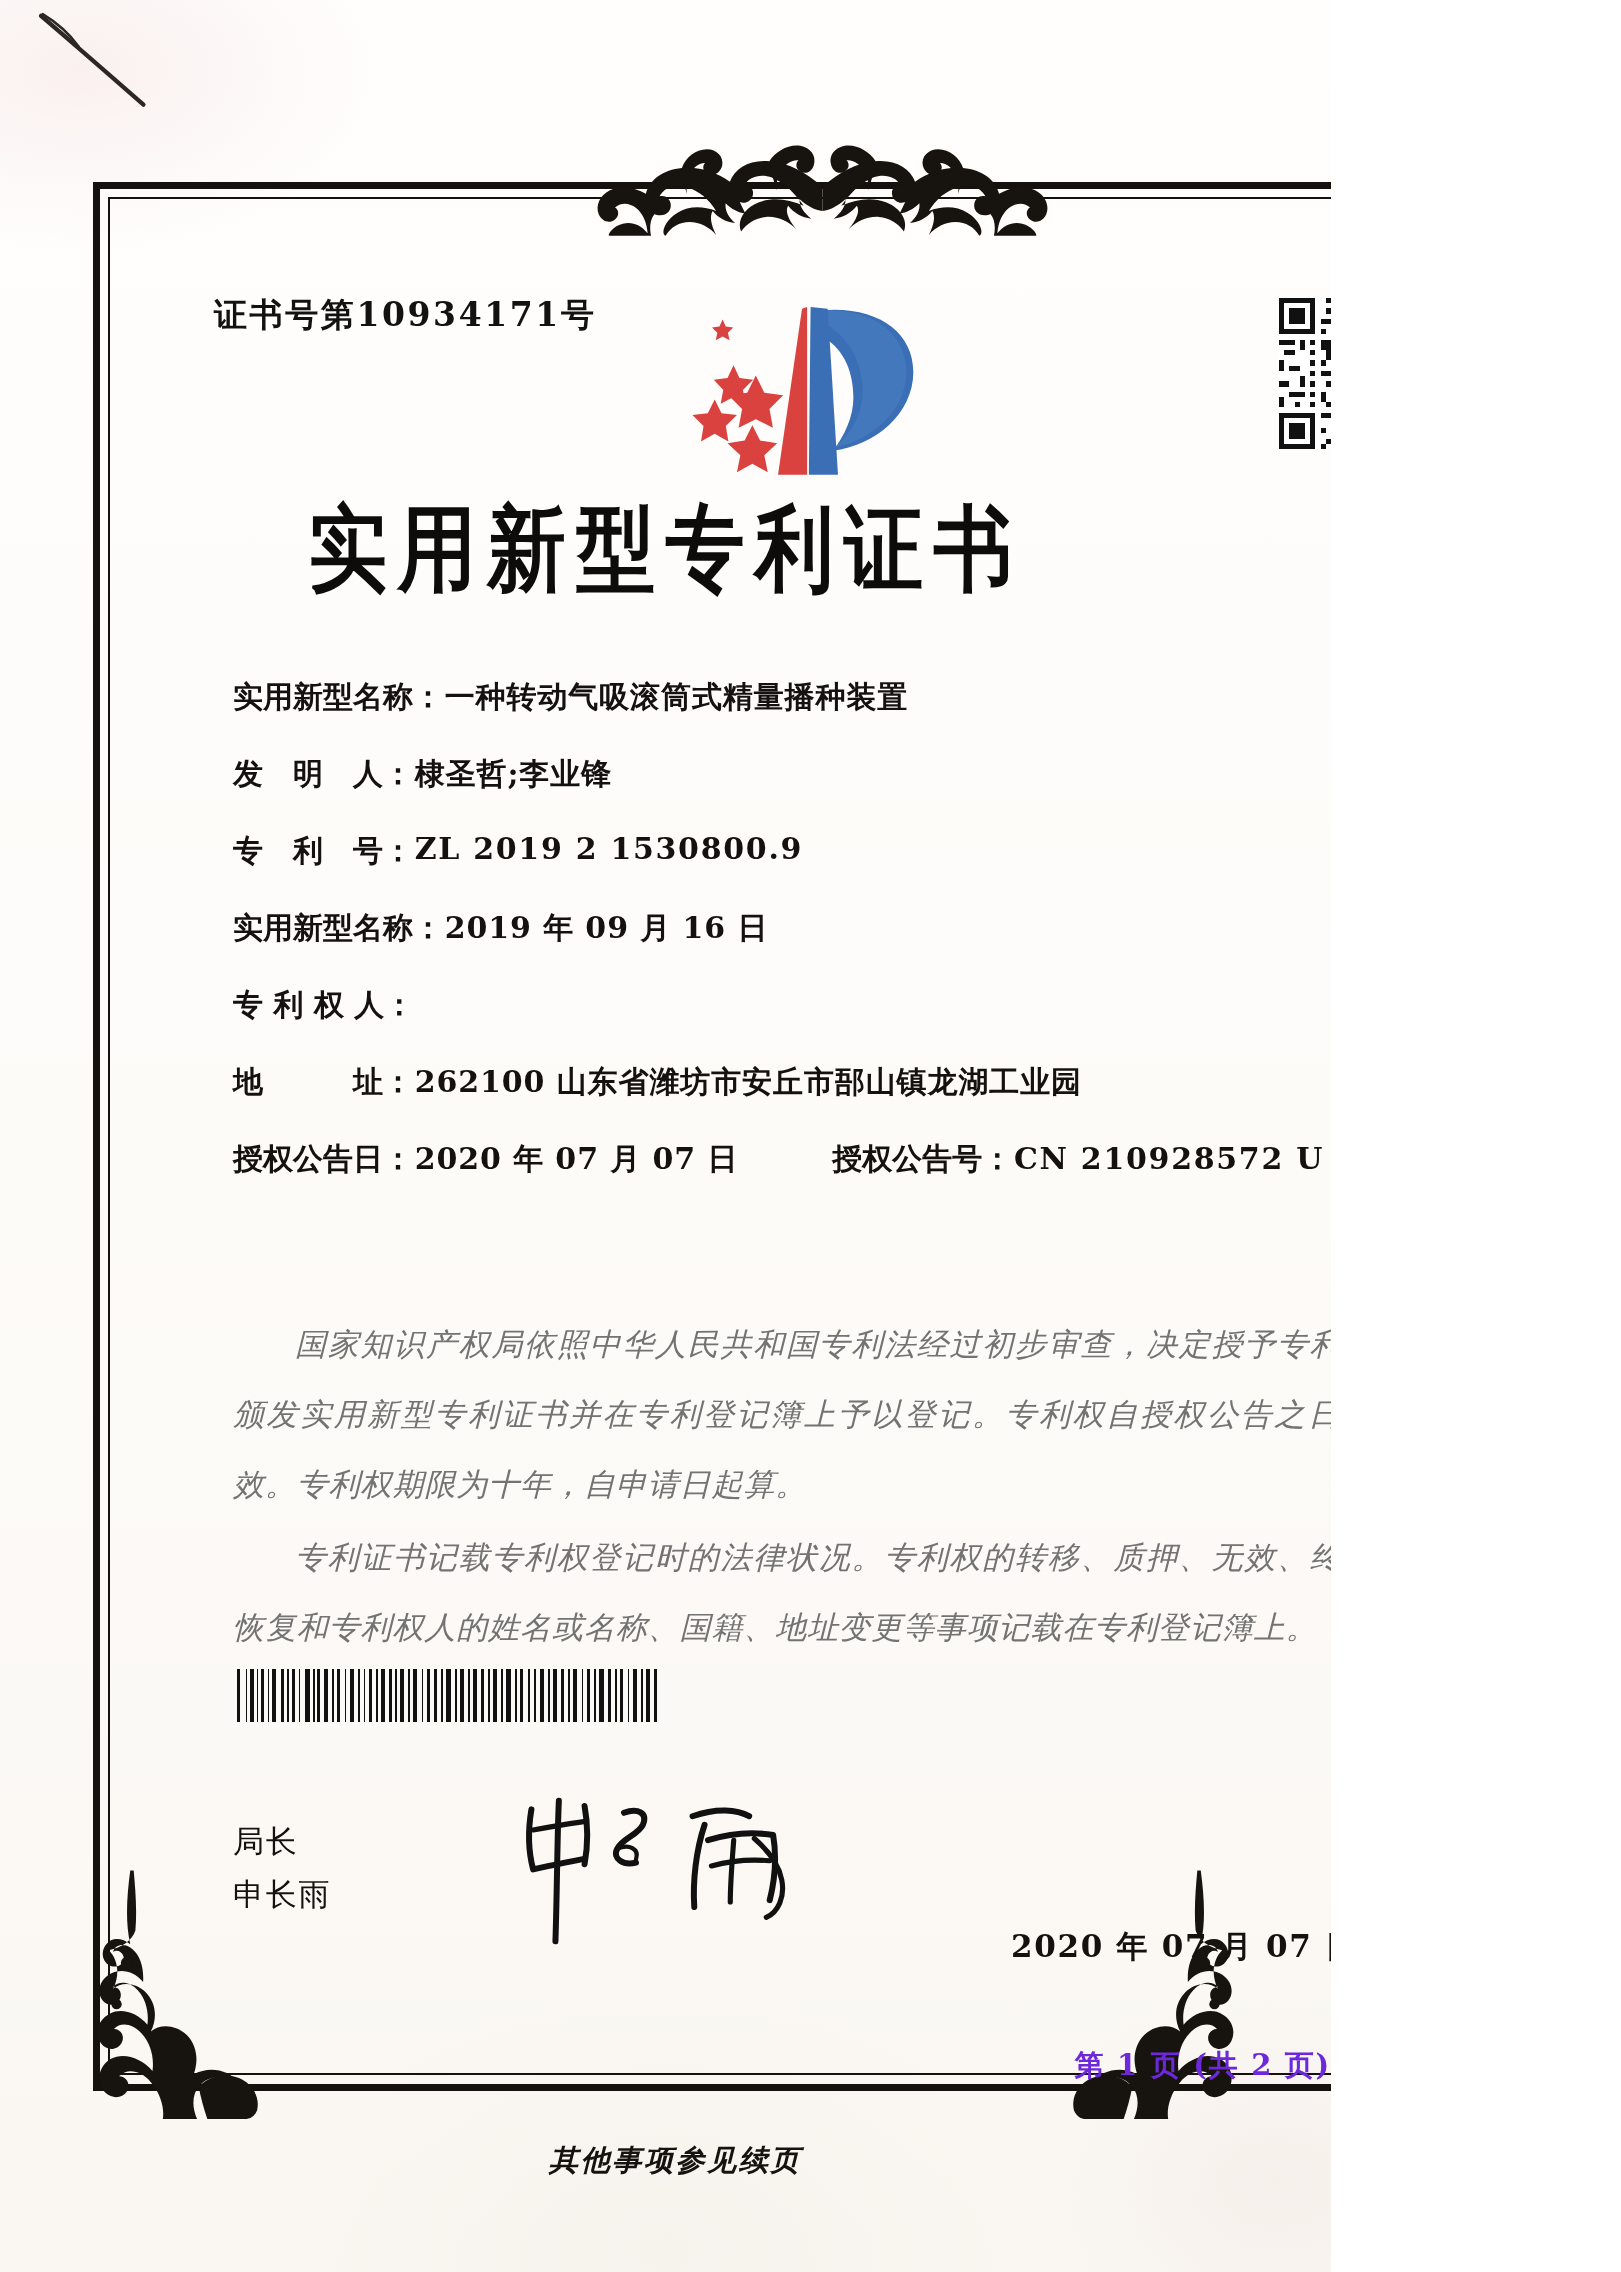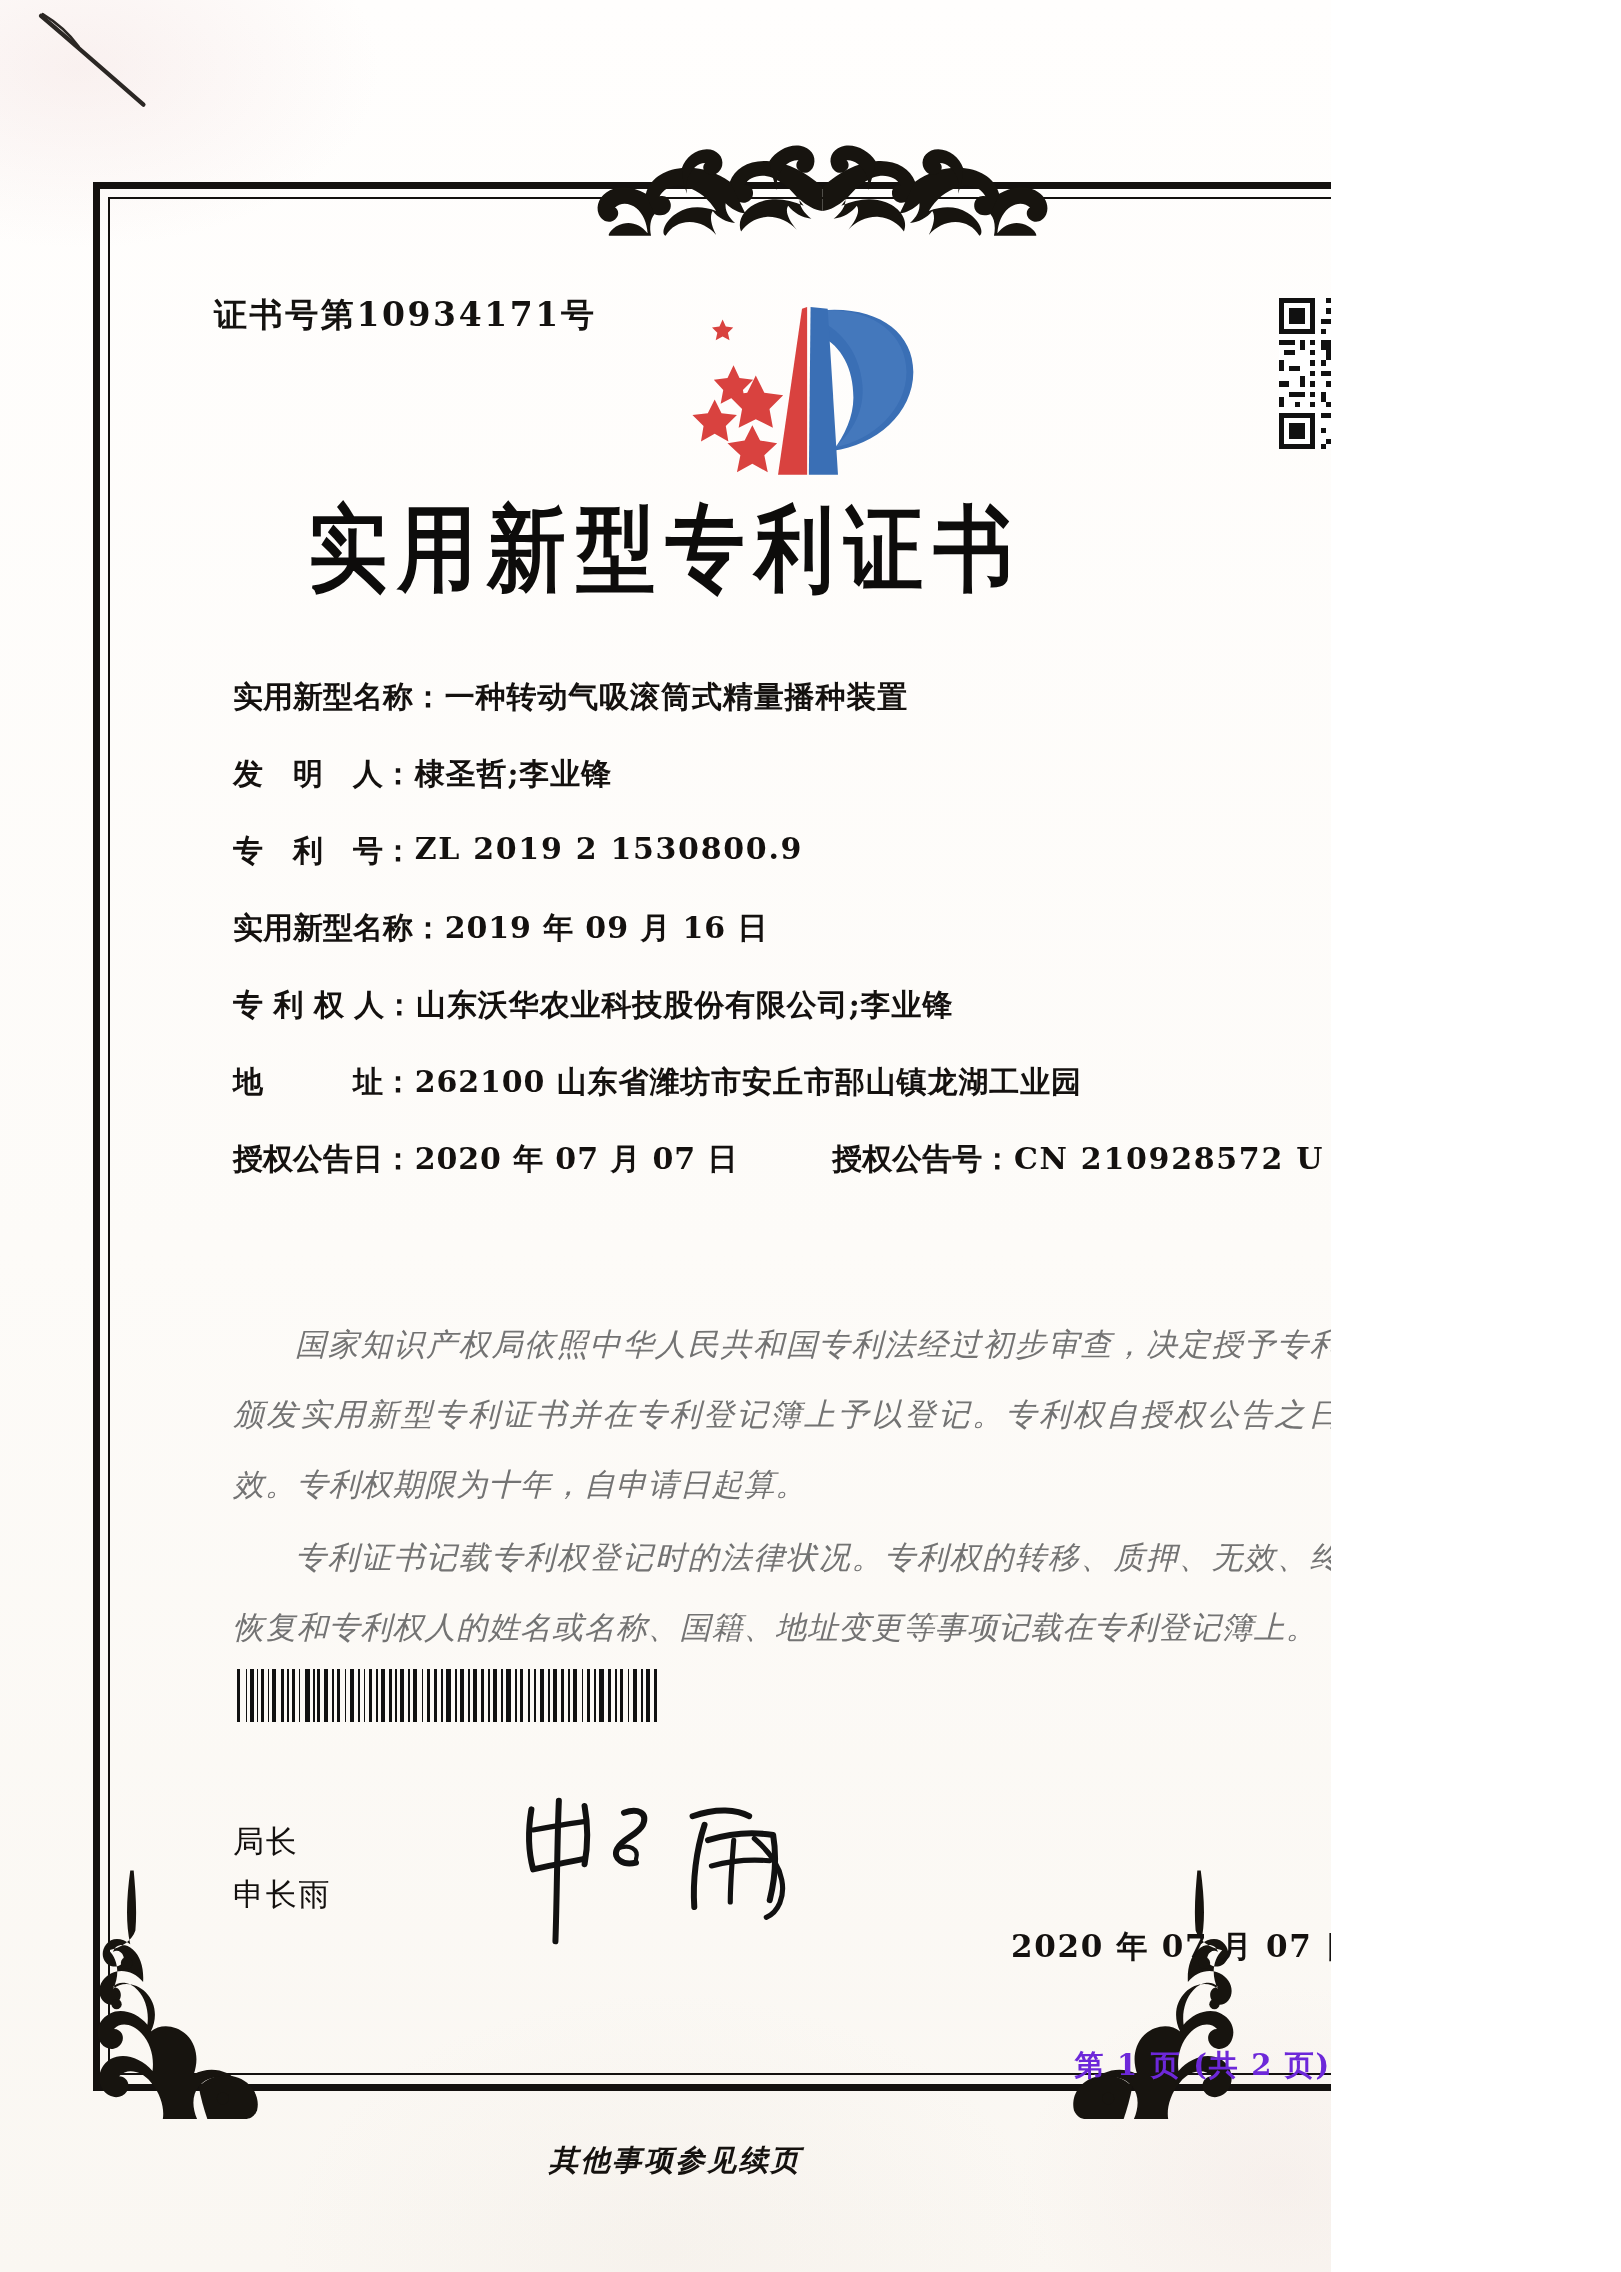--- a/index.html
+++ b/index.html
@@ -482,21 +482,20 @@
 
     <div class="field-row">
       <span class="field-label">实用新型名称</span>
       <span class="field-colon">：</span>
       <span class="field-value">2019 年 09 月 16 日</span>
     </div>
 
     <div class="field-row">
       <span class="field-label">专 利 权 人</span>
       <span class="field-colon">：</span>
-      <span class="field-value">山东沃华农业科技股份有限公司;李业锋</span>
     </div>
 
     <div class="field-row">
       <span class="field-label">地　　　址</span>
       <span class="field-colon">：</span>
       <span class="field-value">262100 山东省潍坊市安丘市郚山镇龙湖工业园</span>
     </div>
 
     <div class="row-grant">
       <span class="field-label">授权公告日</span>

